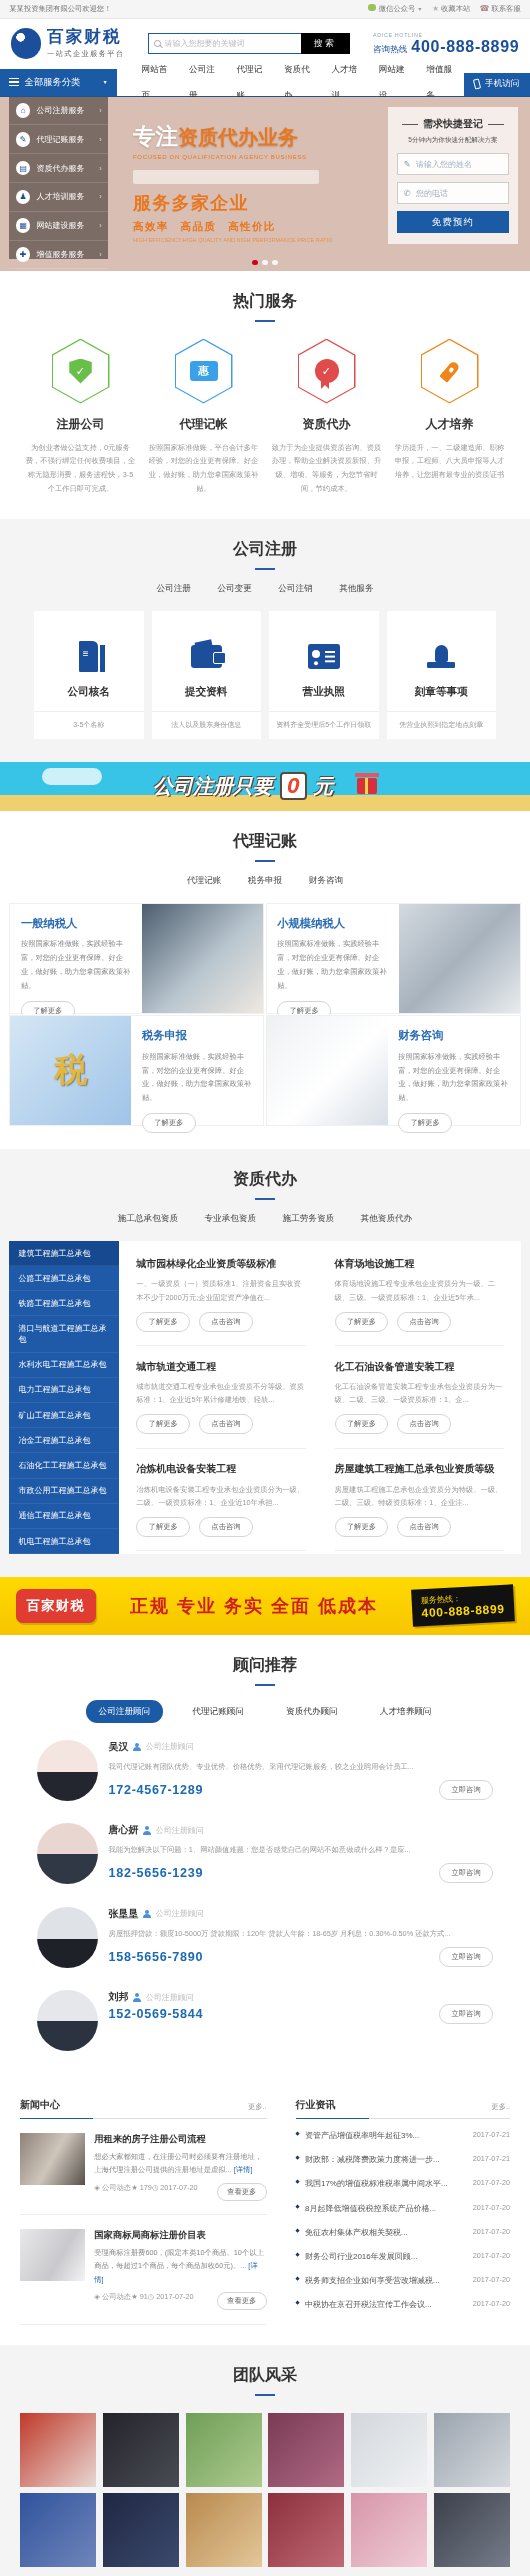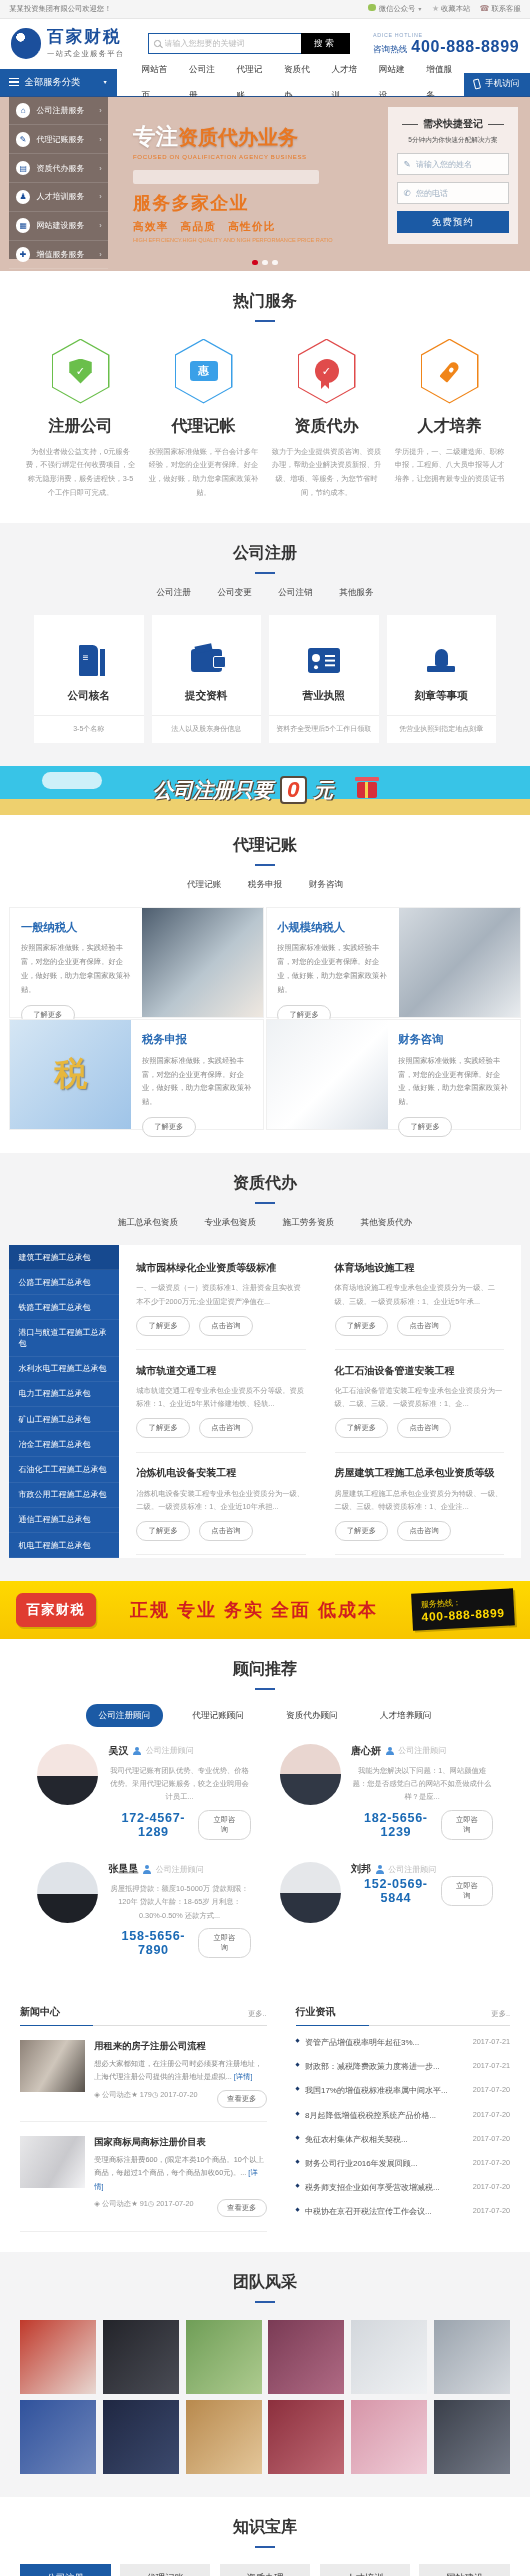--- a/index.html
+++ b/index.html
@@ -90,21 +90,21 @@
 .hex .in{inset:1.3px;background:#fff}
 .hex .g{position:absolute;inset:0;display:flex;align-items:center;justify-content:center}
 .h1 .out{background:#6abf4b}.h2 .out{background:#3aa0e8}.h3 .out{background:#e04b4b}.h4 .out{background:#f08519}
 .g-shield{width:22.5px;height:25px;background:#6abf4b;clip-path:polygon(50% 0,100% 14%,100% 55%,50% 100%,0 55%,0 14%);display:flex;align-items:center;justify-content:center;color:#fff;font-size:11.3px}
 .g-ticket{width:28px;height:20px;background:#3aa0e8;border-radius:3.3px;color:#fff;font-size:10.6px;font-weight:bold;display:flex;align-items:center;justify-content:center}
 .g-medal{width:24px;height:24px;background:#e04b4b;border-radius:50%;color:#fff;font-size:11.3px;display:flex;align-items:center;justify-content:center;position:relative}
 .g-medal::after{content:"";position:absolute;bottom:-6px;left:6px;border:4px solid #e04b4b;border-bottom-color:transparent}
 .g-rocket{width:10px;height:21px;background:#f08519;border-radius:5.3px 5.3px 1.3px 1.3px;position:relative;transform:rotate(40deg)}
 .g-rocket::before{content:"";position:absolute;top:6px;left:2.7px;width:4.6px;height:4.6px;border-radius:50%;background:#fff}
 .g-rocket::after{content:"";position:absolute;bottom:-2.7px;left:-4px;border:4.6px solid transparent;border-top-color:#f08519;transform:rotate(45deg)}
-.hot-it h3{font-size:16px;color:#333;margin-bottom:8px;font-weight:bold}
+.hot-it h3{font-size:12px;color:#333;margin-bottom:8px;font-weight:bold}
 .hot-it p{font-size:7.3px;color:#999;line-height:1.9;text-align:center}
 
 .steps{display:flex;justify-content:center;gap:8px;padding:0 34px}
 .step{width:111px;background:#fff;padding-top:17px}
 .step-ic{height:57px;display:flex;align-items:center;justify-content:center}
 .ic{position:relative;display:inline-block}
 .ic-build{width:18.6px;height:30.5px;background:#1b4f9c;border-radius:1.3px 5.3px 1.3px 1.3px}
 .ic-build::before{content:"";position:absolute;right:-7.3px;top:4px;width:5.3px;height:26.5px;background:#1b4f9c}
 .ic-build::after{content:"≡";position:absolute;left:3.3px;top:6.6px;color:#fff;font-size:10px}
 .ic-wallet{width:30.5px;height:22.5px;background:#1b4f9c;border-radius:3.3px}
@@ -153,21 +153,21 @@
 .adbar{height:58px;background:linear-gradient(180deg,#ffd900,#f7c500);display:flex;align-items:center;padding:0 16px;gap:14.6px;position:relative;overflow:hidden}
 .ad-brand{background:#e03c31;color:#fff;font-size:13.3px;font-weight:bold;padding:8px 10.6px;border-radius:6.6px;letter-spacing:1.3px;box-shadow:1.3px 2px 0 rgba(0,0,0,.15)}
 .ad-slogan{flex:1;text-align:center;font-size:18px;font-weight:900;color:#d01f1f;letter-spacing:2px}
 .ad-tel{background:#111;color:#ffd900;padding:6px 9.3px;transform:rotate(-3deg);text-align:left;box-shadow:2px 2px 0 rgba(0,0,0,.2)}
 .ad-tel .l1{font-size:8px}
 .ad-tel .l2{font-size:12px;font-weight:bold;letter-spacing:0.7px}
 
 .ptabs{display:flex;justify-content:center;gap:17px;margin:14.6px 0 17px;font-size:8.6px}
 .ptabs span{padding:5.3px 12.6px;border-radius:11.3px;color:#333;cursor:pointer}
 .ptabs span:first-child{background:#1b5aa5;color:#fff}
-.people{display:grid;grid-template-columns:1fr 1fr;gap:22.5px 29px;padding:0 37px;text-align:center}
+.people{display:grid;grid-template-columns:1fr;gap:22.5px 29px;padding:0 37px;text-align:left}
 .person{display:flex;gap:10.6px}
 .avatar{flex:0 0 61px;width:61px;height:61px;border-radius:50%}
 .a1{background:linear-gradient(180deg,#f4e5e1 0 52%,#23262e 52%)}
 .a2{background:linear-gradient(180deg,#e9d6d0 0 50%,#313845 50%)}
 .a3{background:linear-gradient(180deg,#dfe3e8 0 52%,#1e2127 52%)}
 .a4{background:linear-gradient(180deg,#e5e7ea 0 50%,#2c3340 50%)}
 .pinfo{flex:1}
 .pname{display:flex;align-items:center;gap:4.6px}
 .pname b{font-size:10px;color:#333}
 .pic{width:8px;height:8.6px;position:relative;display:inline-block}

